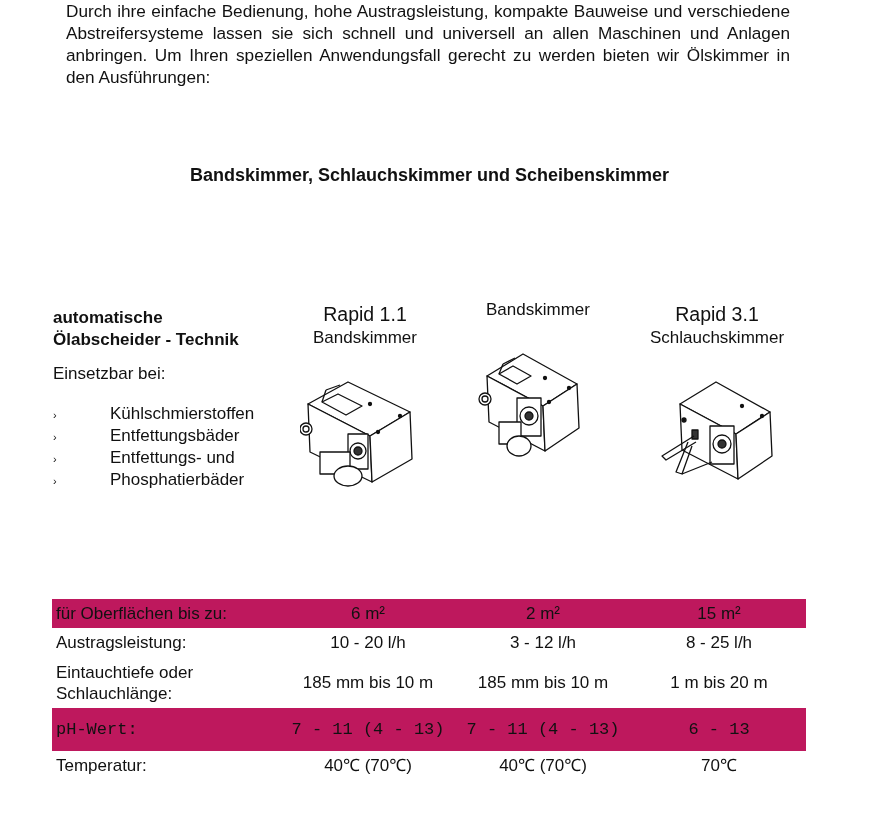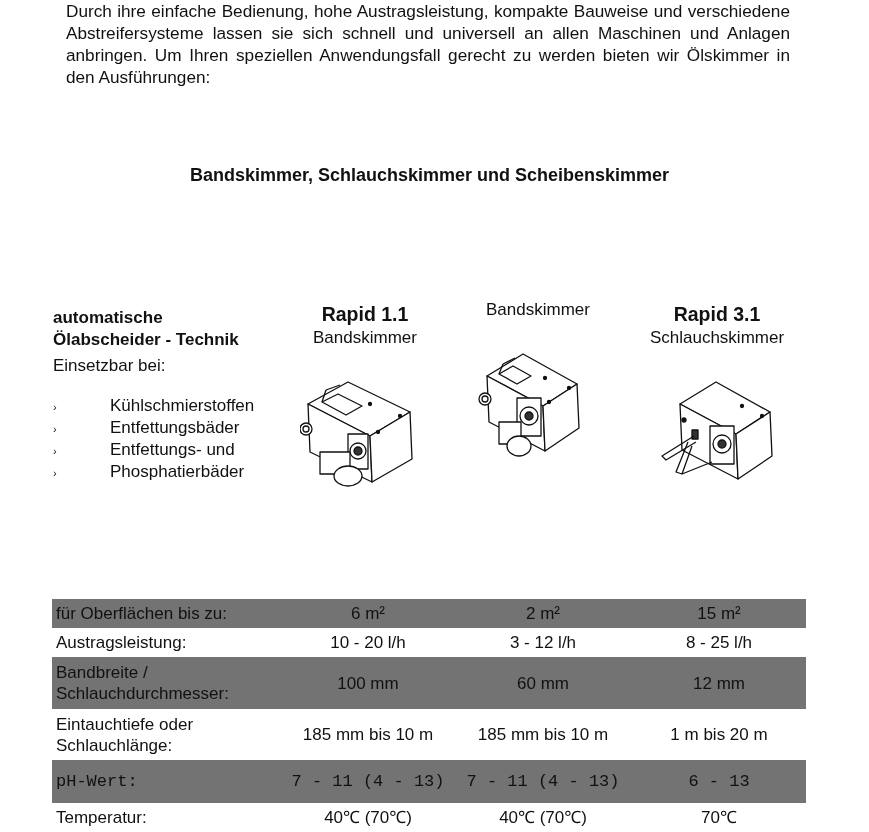--- a/index.html
+++ b/index.html
@@ -14,41 +14,41 @@
     }
     .section-title {
       position: absolute; left: 0; top: 165px; width: 859px; text-align: center;
       font-weight: bold; font-size: 18px;
     }
     .left-col {
       position: absolute; left: 53px; top: 307px; width: 240px;
       font-size: 17px; line-height: 22px;
     }
     .left-col .bold { font-weight: bold; }
-    .left-col .einsetz { margin-top: 4px; }
+    .left-col .einsetz { margin-top: 12px; }
     .bullets { list-style: none; margin: 18px 0 0 0; padding: 0; }
     .bullets li { position: relative; padding-left: 57px; height: 22px; }
     .bullets li .bullet-glyph {
       position: absolute; left: 0; top: 1px; font-size: 11px;
     }
     .product {
       position: absolute; top: 300px; width: 170px; text-align: center;
     }
-    .product .name { font-weight: bold; font-size: 19.5px; height: 28px; line-height: 28px; }
+    .product .name { font-weight: normal; font-size: 19.5px; height: 28px; line-height: 28px; }
     .product .type { font-size: 17px; margin-top: 0; height: 20px; line-height: 20px; }
     .product .img { margin: 16px auto 0 auto; width: 130px; height: 125px; }
     #p1 { left: 280px; }
     #p2 { left: 453px; }
     #p3 { left: 632px; }
     .spec {
       position: absolute; left: 52px; top: 599px; width: 754px;
       border-collapse: collapse; font-size: 17px;
     }
     .spec td { padding: 0; line-height: 21px; vertical-align: middle; }
-    .spec tr.shade td { background: #737373; }
+    .spec tr.shade td { background: #be185d; }
     .spec td.lbl { width: 226px; padding-left: 4px; text-align: left; }
     .spec td.val { text-align: center; }
     .spec td.c1 { width: 172px; }
     .spec td.c2 { width: 178px; }
     .spec td.c3 { width: 174px; }
     .r1 td { height: 29px; }
     .r2 td { height: 29px; }
     .r3 td { height: 52px; }
     .r4 td { height: 51px; }
     .r5 td { height: 43px; font-family: Liberation Mono, monospace; }
@@ -151,26 +151,20 @@
       <td class="val c1">6 m²</td>
       <td class="val c2">2 m²</td>
       <td class="val c3">15 m²</td>
     </tr>
     <tr class="r2">
       <td class="lbl">Austragsleistung:</td>
       <td class="val c1">10 - 20 l/h</td>
       <td class="val c2">3 - 12 l/h</td>
       <td class="val c3">8 - 25 l/h</td>
     </tr>
-    <tr class="r3 shade">
-      <td class="lbl">Bandbreite / Schlauchdurchmesser:</td>
-      <td class="val c1">100 mm</td>
-      <td class="val c2">60 mm</td>
-      <td class="val c3">12 mm</td>
-    </tr>
     <tr class="r4">
       <td class="lbl">Eintauchtiefe oder Schlauchlänge:</td>
       <td class="val c1">185 mm bis 10 m</td>
       <td class="val c2">185 mm bis 10 m</td>
       <td class="val c3">1 m bis 20 m</td>
     </tr>
     <tr class="r5 shade">
       <td class="lbl">pH-Wert:</td>
       <td class="val c1">7 - 11 (4 - 13)</td>
       <td class="val c2">7 - 11 (4 - 13)</td>

